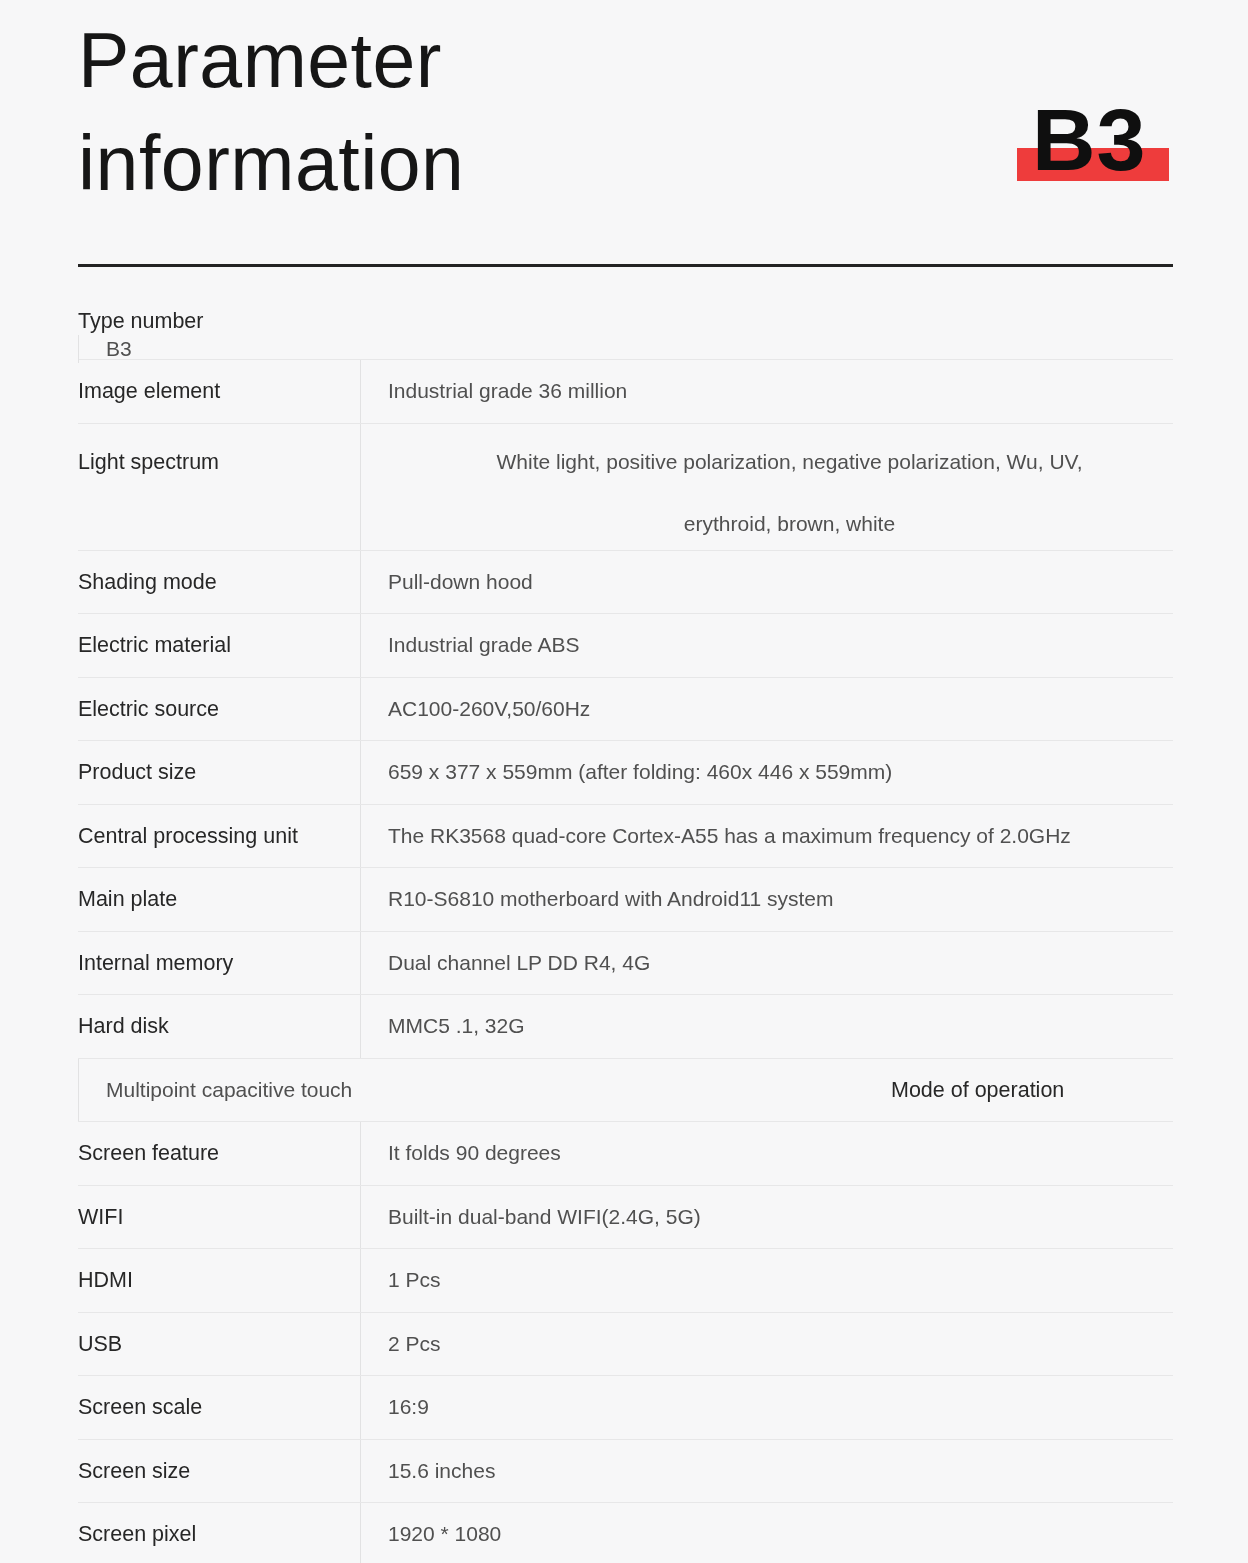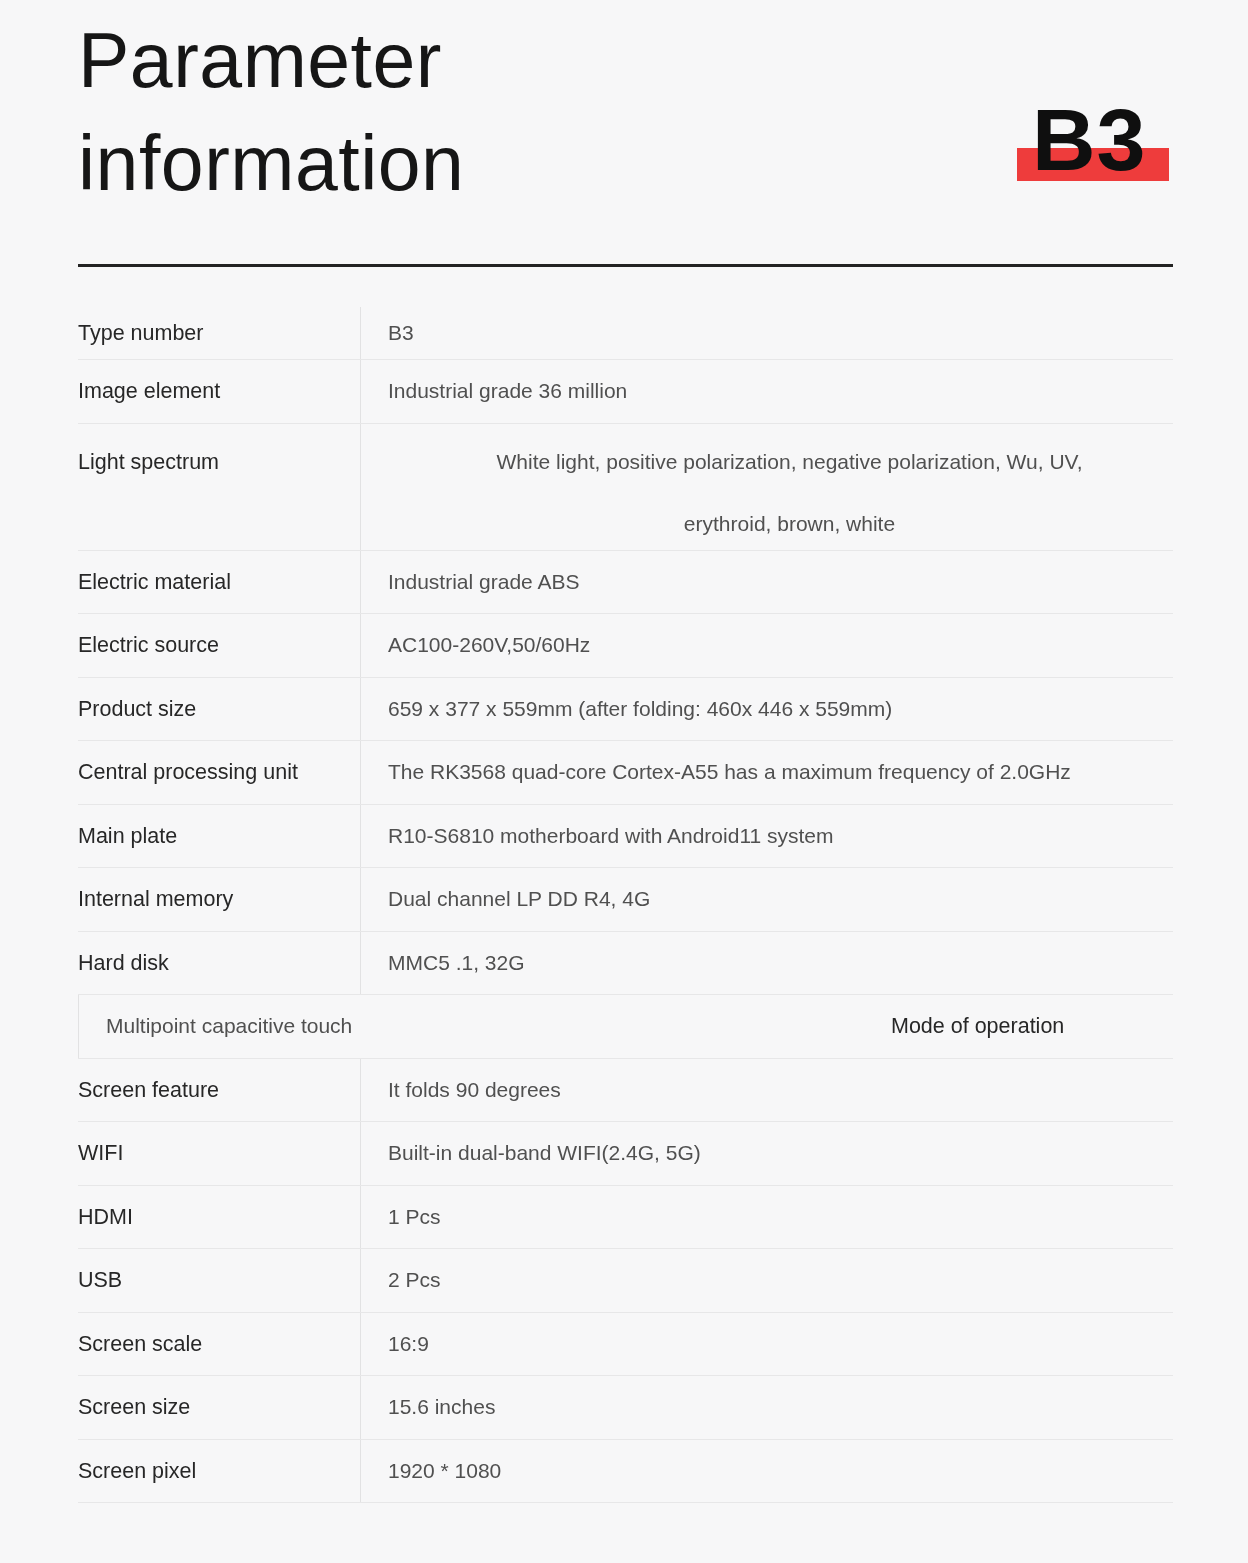--- a/index.html
+++ b/index.html
@@ -58,21 +58,21 @@
     left: 78px;
     top: 307px;
     width: 1095px;
   }
   .row {
     display: flex;
     height: 63.5px;
     box-sizing: border-box;
     border-bottom: 1px solid #e7e7e8;
   }
-  .row.first  { height: 53px; }
+  .row.first  { height: 53px; flex-direction: column; }
   .row.double { height: 127px; text-align: center; }
   .cell {
     box-sizing: border-box;
     line-height: 28px;
   }
   .cell.label {
     width: 282px;
     display: flex;
     align-items: center;
     font-size: 21.5px;
@@ -128,20 +128,24 @@
     </div>
 
     <div class="row double">
       <div class="cell label">Light spectrum</div>
       <div class="cell value">
         <div class="line1">White light, positive polarization, negative polarization, Wu, UV,</div>
         <div class="line2">erythroid, brown, white</div>
       </div>
     </div>
 
+    <div class="row">
+      <div class="cell label">Shading mode</div>
+      <div class="cell value">Pull-down hood</div>
+    </div>
 
     <div class="row">
       <div class="cell label">Electric material</div>
       <div class="cell value">Industrial grade ABS</div>
     </div>
 
     <div class="row">
       <div class="cell label">Electric source</div>
       <div class="cell value">AC100-260V,50/60Hz</div>
     </div>

